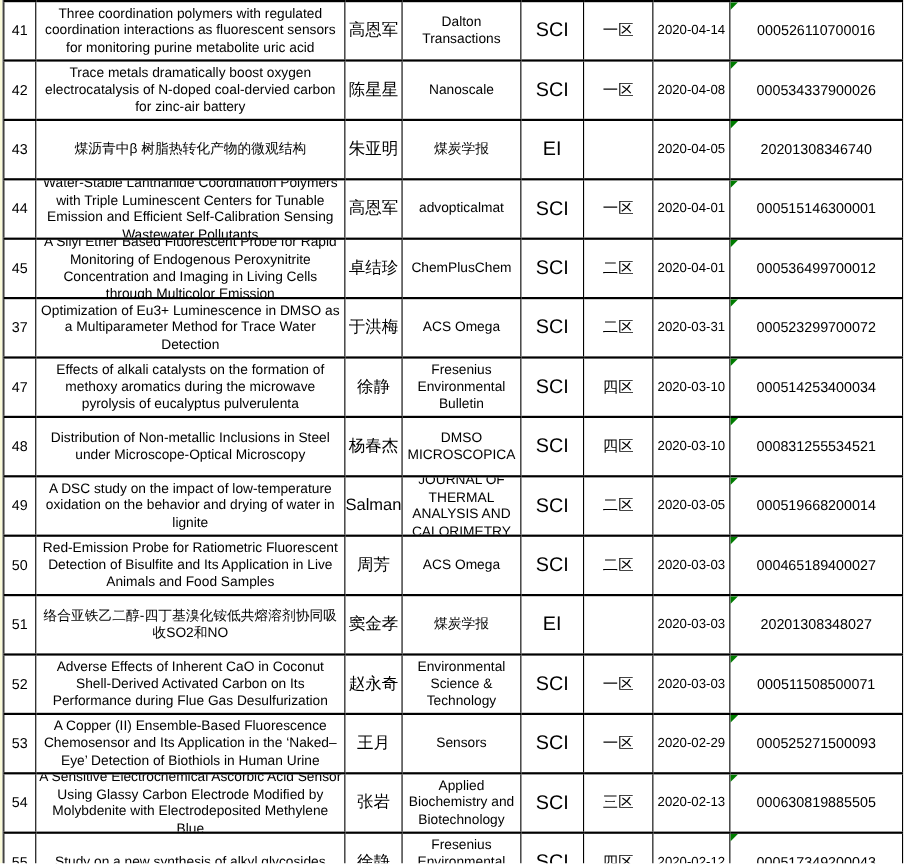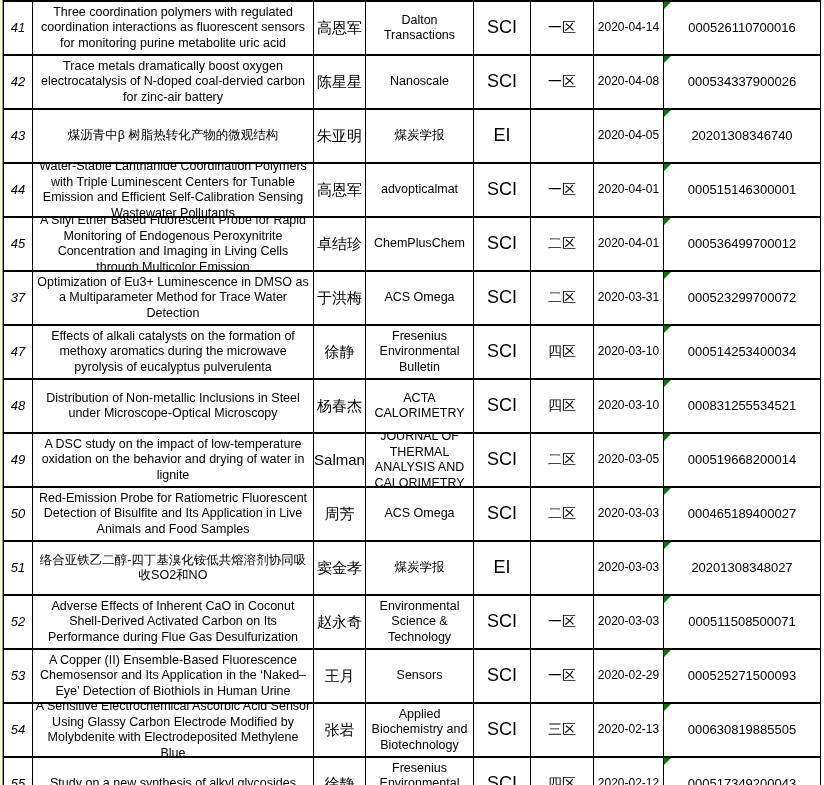--- a/index.html
+++ b/index.html
@@ -49,21 +49,21 @@
     height: 52px;
     overflow: hidden;
     text-align: center;
   }
   .txt {
     font-size: 12.5px;
     line-height: 15.5px;
     text-align: center;
     width: 100%;
   }
-  td.c-num .txt   { font-size: 13px; font-style: italic; }
+  td.c-num .txt   { font-size: 13px; }
   td.c-title .txt { padding: 0 2px; box-sizing: border-box; }
   td.c-author .txt{ font-size: 15px; letter-spacing: 0px; }
   td.c-zone .txt  { font-size: 14px; }
   td.c-index .txt { font-size: 18px; }
   td.c-date .txt  { font-size: 12px; }
   td.c-id .txt    { font-size: 13px; }
   td.c-id { position: relative; }
   .tri {
     position: absolute;
     left: 0; top: 0;
@@ -401,21 +401,21 @@
               <div class="txt">Distribution of Non-metallic Inclusions in Steel under Microscope-Optical Microscopy</div>
             </div>
           </td>
           <td class="c-author">
             <div class="cc">
               <div class="txt">杨春杰</div>
             </div>
           </td>
           <td class="c-journal">
             <div class="cc">
-              <div class="txt">ACTA CALORIMETRY</div>
+              <div class="txt">DMSO MICROSCOPICA</div>
             </div>
           </td>
           <td class="c-index">
             <div class="cc">
               <div class="txt">SCI</div>
             </div>
           </td>
           <td class="c-zone">
             <div class="cc">
               <div class="txt">四区</div>

